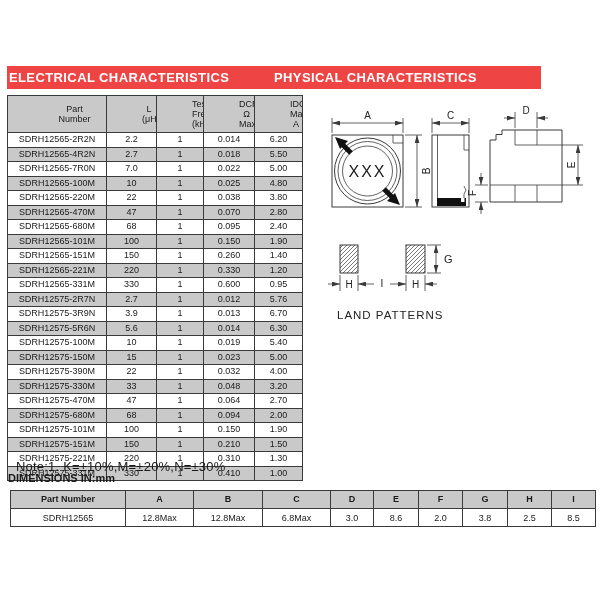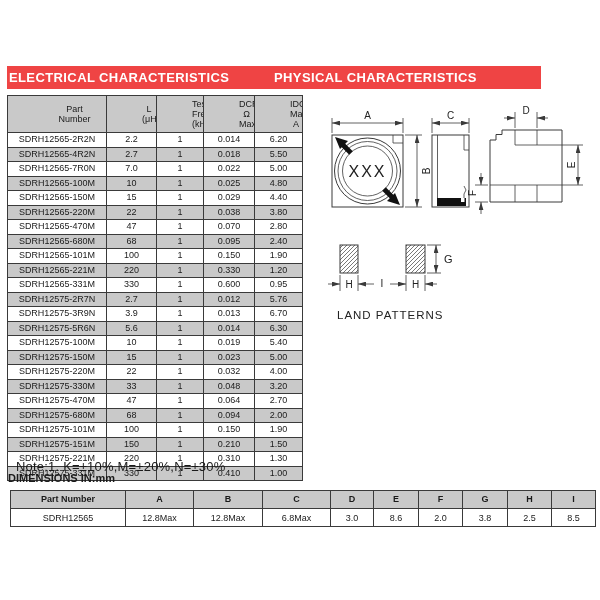--- a/index.html
+++ b/index.html
@@ -94,27 +94,20 @@
         <td>5.00</td>
       </tr>
       <tr>
         <td>SDRH12565-100M</td>
         <td>10</td>
         <td>1</td>
         <td>0.025</td>
         <td>4.80</td>
       </tr>
       <tr>
-        <td>SDRH12565-150M</td>
-        <td>15</td>
-        <td>1</td>
-        <td>0.029</td>
-        <td>4.40</td>
-      </tr>
-      <tr>
         <td>SDRH12565-220M</td>
         <td>22</td>
         <td>1</td>
         <td>0.038</td>
         <td>3.80</td>
       </tr>
       <tr>
         <td>SDRH12565-470M</td>
         <td>47</td>
         <td>1</td>
@@ -129,20 +122,27 @@
         <td>2.40</td>
       </tr>
       <tr>
         <td>SDRH12565-101M</td>
         <td>100</td>
         <td>1</td>
         <td>0.150</td>
         <td>1.90</td>
       </tr>
       <tr>
+        <td>SDRH12565-151M</td>
+        <td>150</td>
+        <td>1</td>
+        <td>0.260</td>
+        <td>1.40</td>
+      </tr>
+      <tr>
         <td>SDRH12565-221M</td>
         <td>220</td>
         <td>1</td>
         <td>0.330</td>
         <td>1.20</td>
       </tr>
       <tr>
         <td>SDRH12565-331M</td>
         <td>330</td>
         <td>1</td>
@@ -178,21 +178,21 @@
         <td>5.40</td>
       </tr>
       <tr>
         <td>SDRH12575-150M</td>
         <td>15</td>
         <td>1</td>
         <td>0.023</td>
         <td>5.00</td>
       </tr>
       <tr>
-        <td>SDRH12575-220M</td>
+        <td>SDRH12575-390M</td>
         <td>22</td>
         <td>1</td>
         <td>0.032</td>
         <td>4.00</td>
       </tr>
       <tr>
         <td>SDRH12575-330M</td>
         <td>33</td>
         <td>1</td>
         <td>0.048</td>

